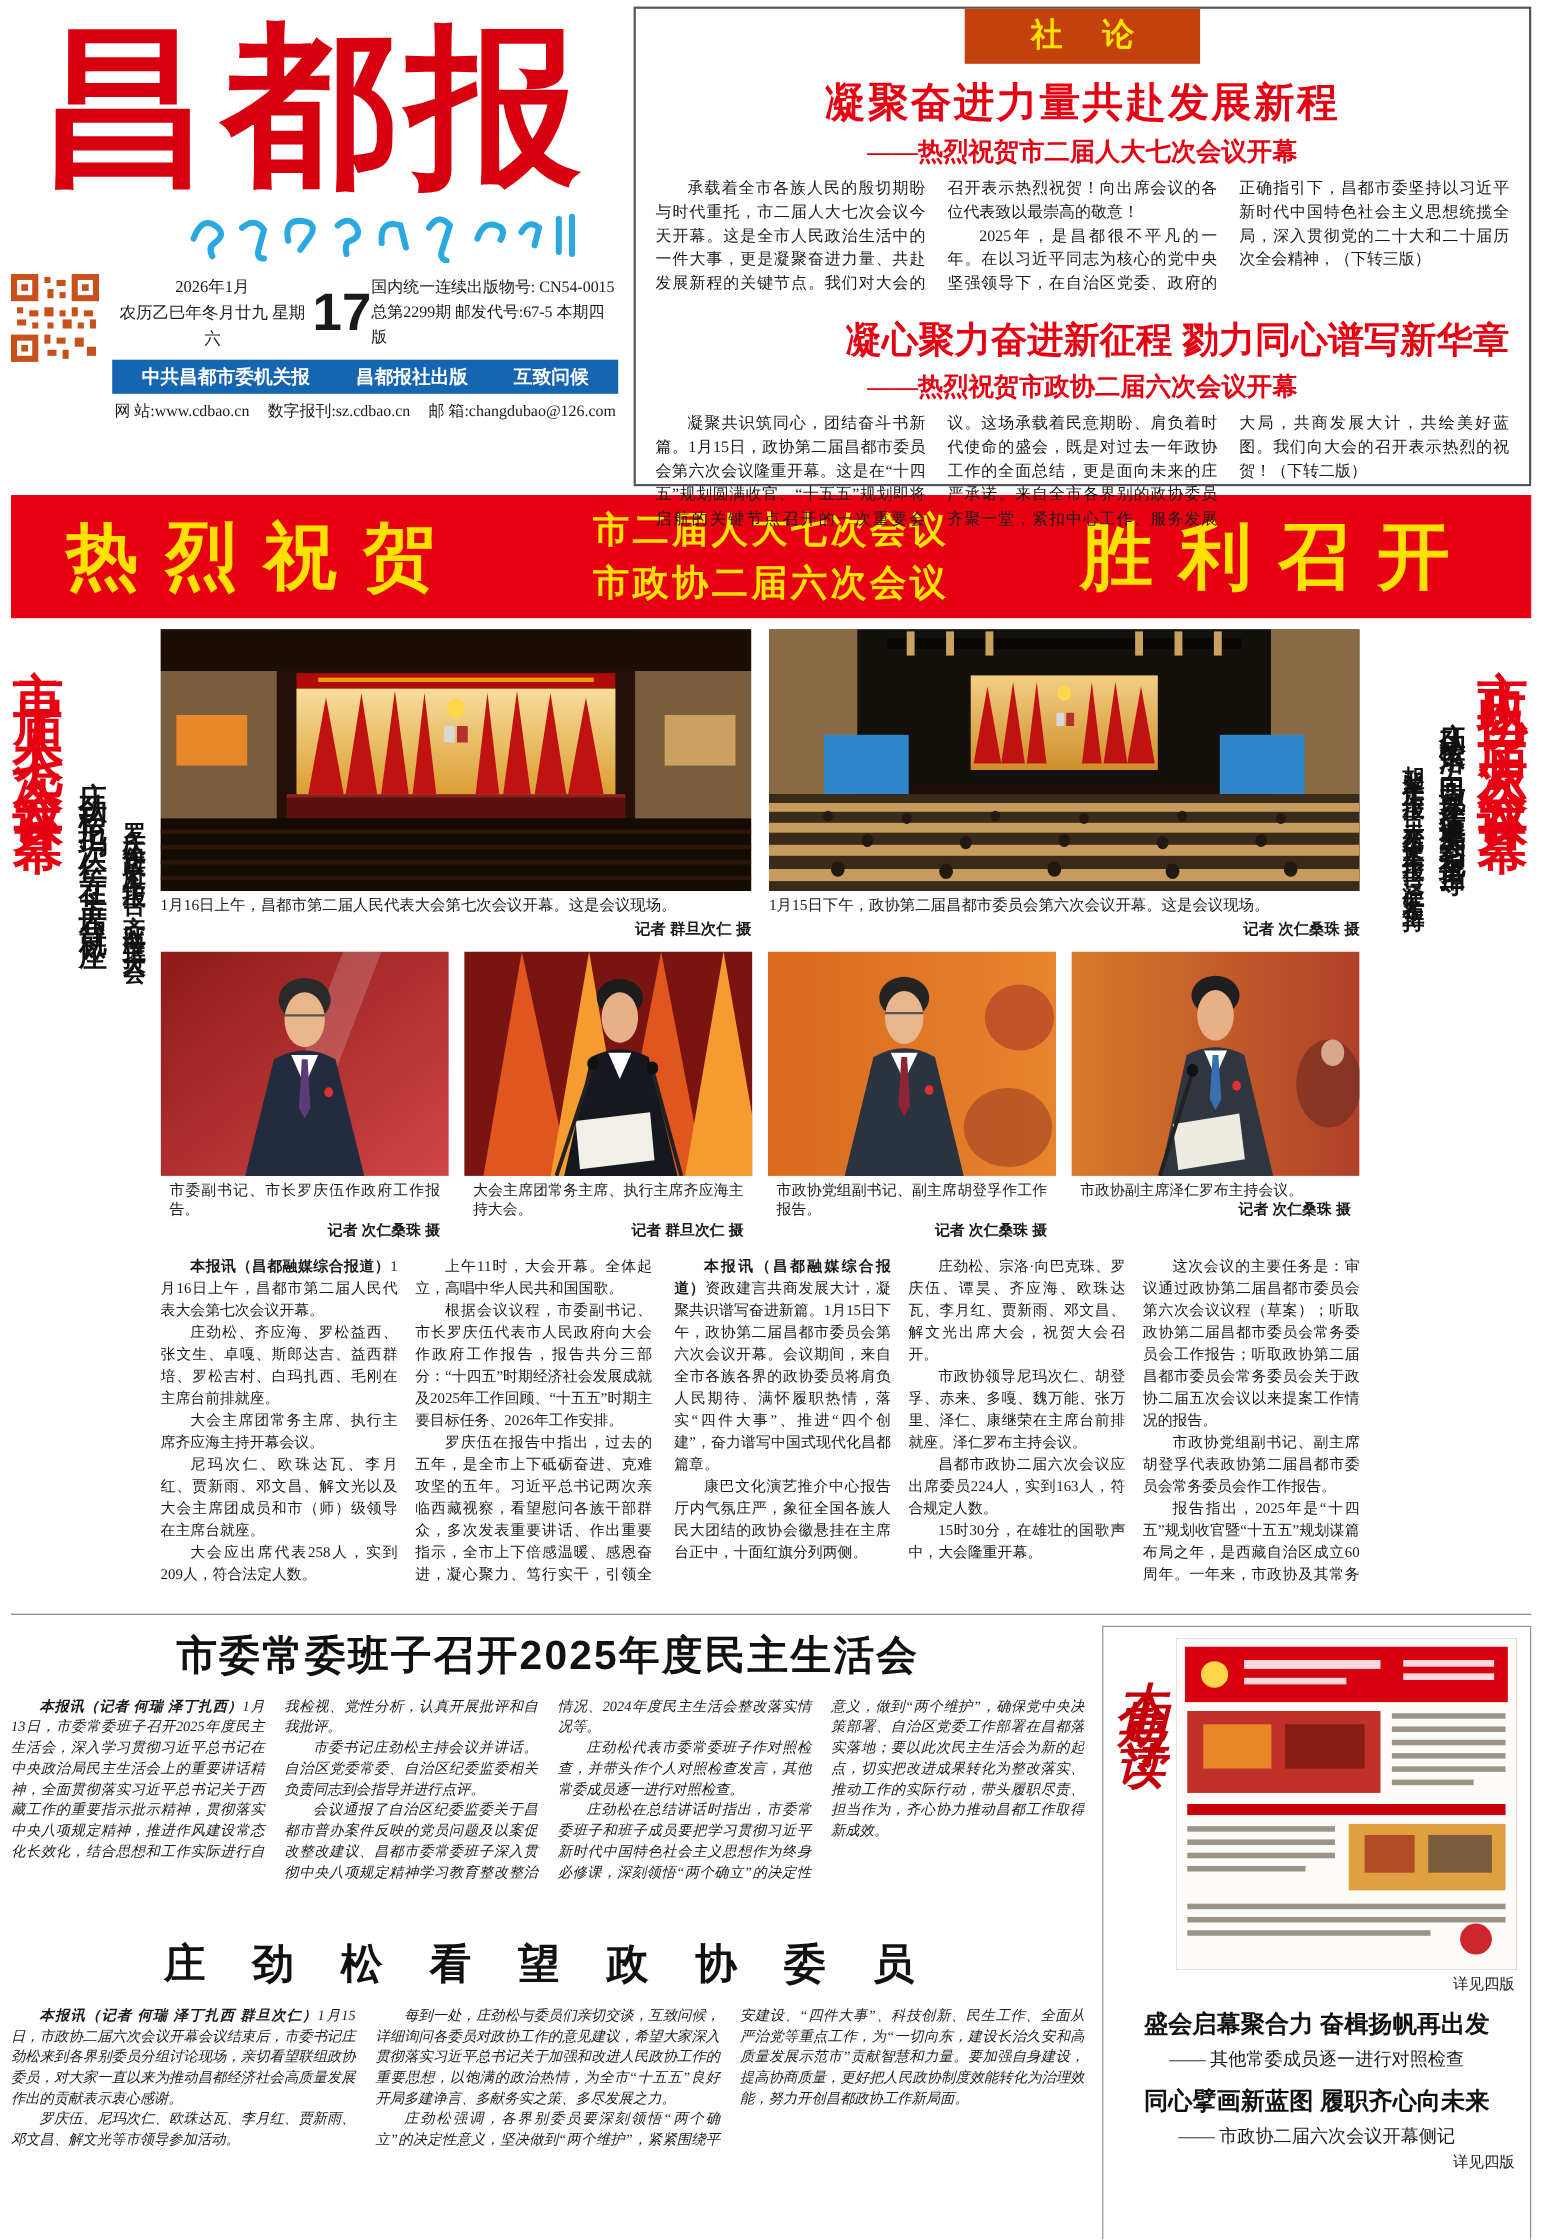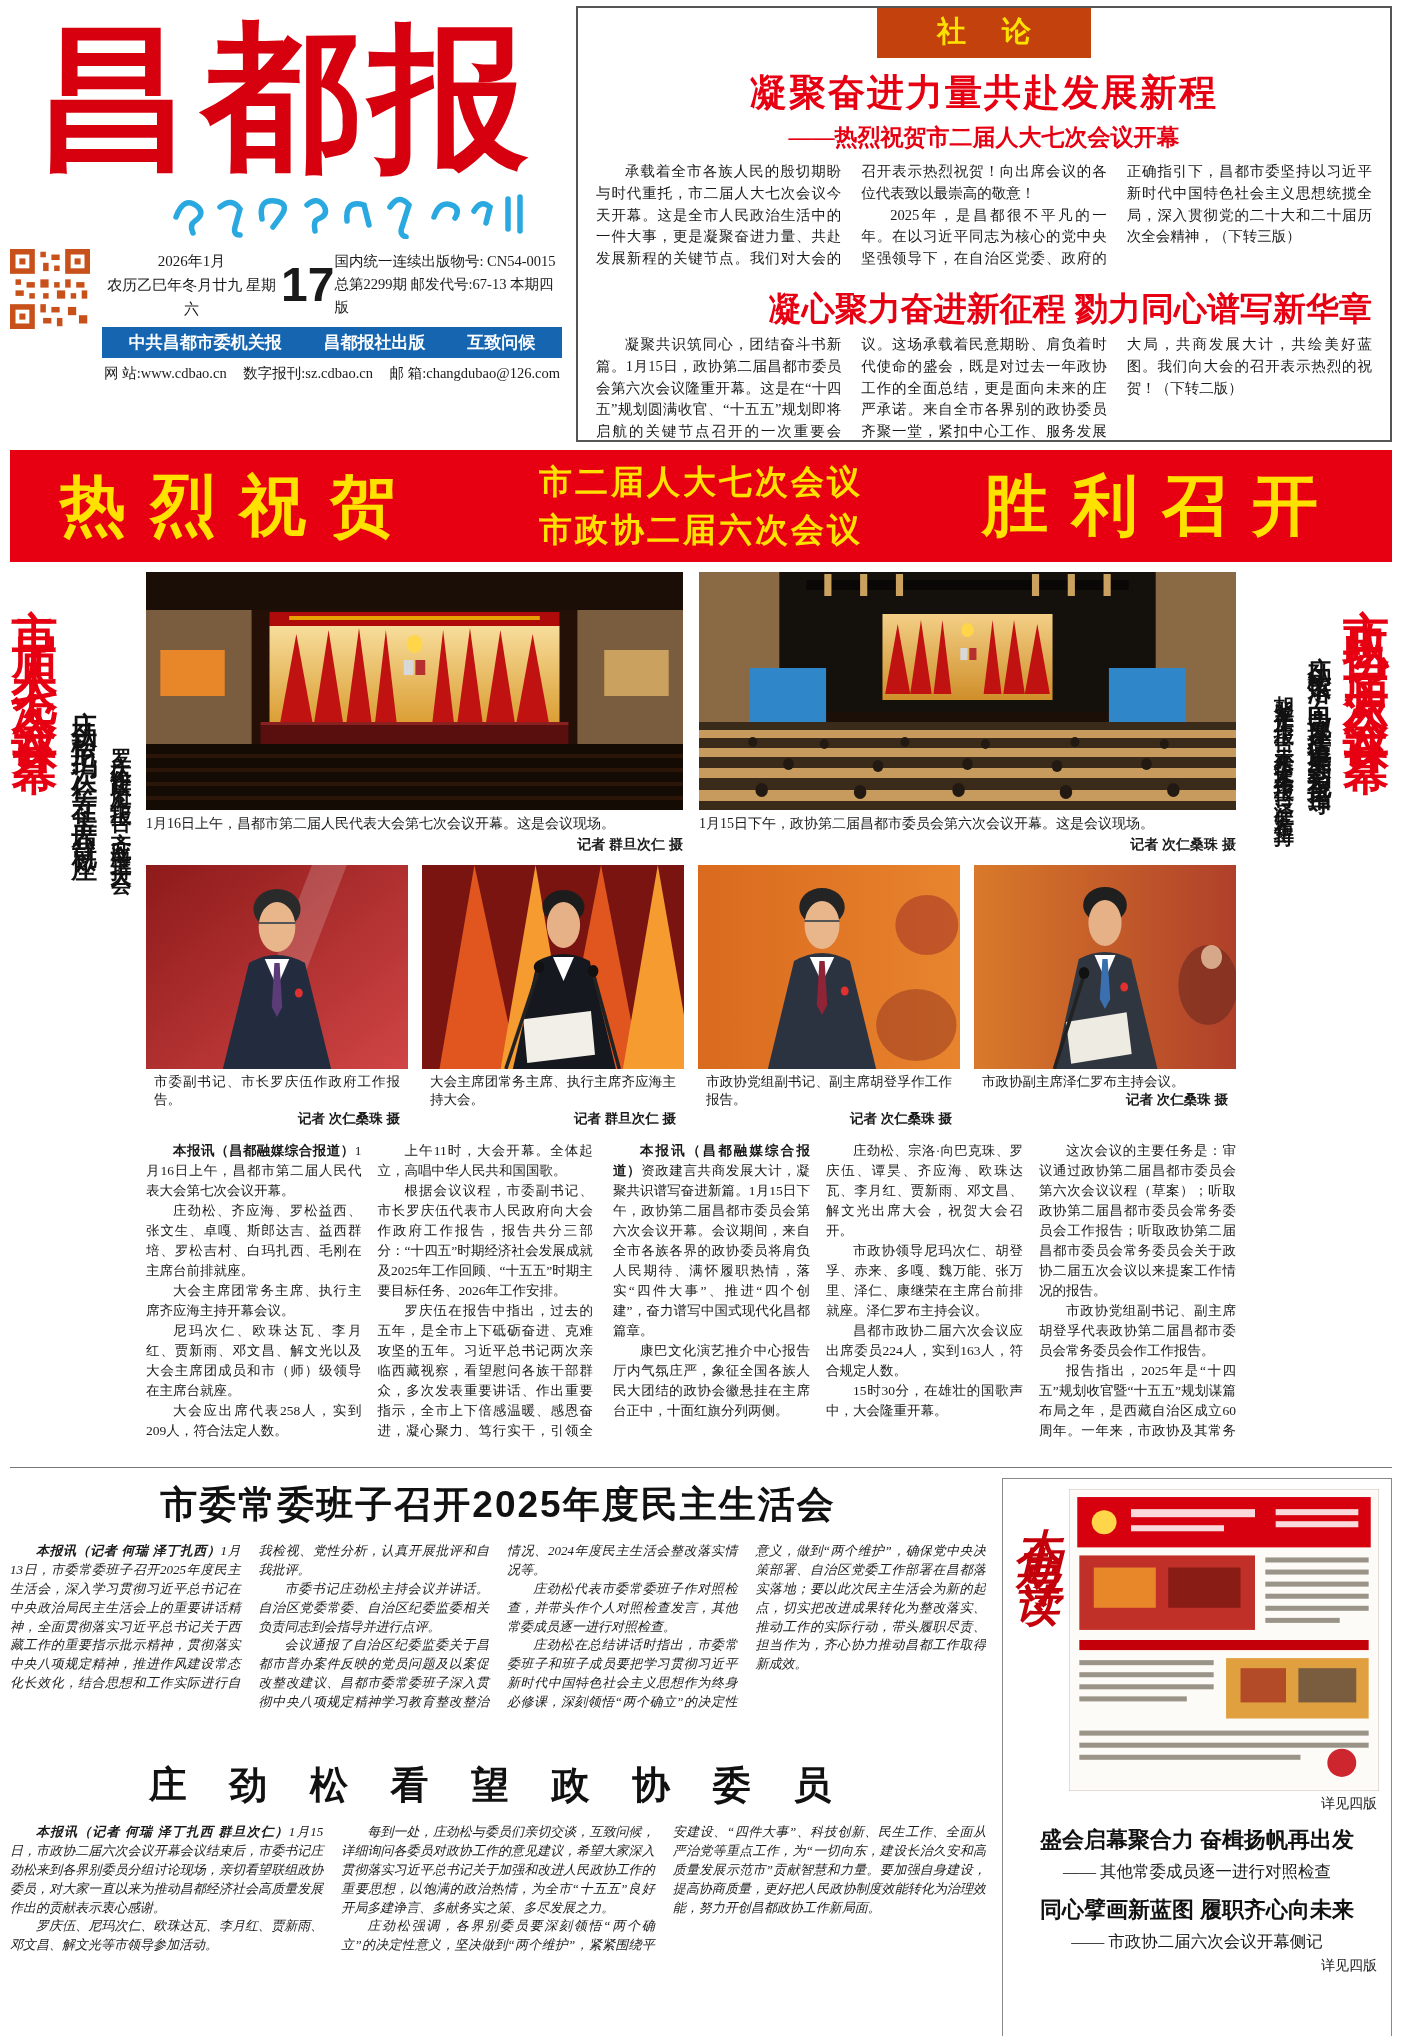--- a/index.html
+++ b/index.html
@@ -174,21 +174,21 @@
             <div class="dates">
               <div>2026年1月</div>
               <div>
                 <span>农历乙巳年冬月廿九</span>
                 <span>星期六</span>
               </div>
             </div>
             <div class="issue-no">17</div>
             <div class="serials">
               <div>国内统一连续出版物号: CN54-0015</div>
-              <div>总第2299期 邮发代号:67-13 本期四版</div>
+              <div>总第2299期 邮发代号:67-5 本期四版</div>
             </div>
           </div>
           <div class="org-bar">
             <span>中共昌都市委机关报</span>
             <span>昌都报社出版</span>
             <span>互致问候</span>
           </div>
           <div class="contacts">
             <span>网 站:www.cdbao.cn</span>
             <span>数字报刊:sz.cdbao.cn</span>
@@ -202,20 +202,21 @@
       <div class="ed-tag">社 论</div>
       <div class="ed-item">
         <h1>凝聚奋进力量共赴发展新程</h1>
         <h2>——热烈祝贺市二届人大七次会议开幕</h2>
         <div class="ed-body">
           <div class="paras"><p>承载着全市各族人民的殷切期盼与时代重托，市二届人大七次会议今天开幕。这是全市人民政治生活中的一件大事，更是凝聚奋进力量、共赴发展新程的关键节点。我们对大会的召开表示热烈祝贺！向出席会议的各位代表致以最崇高的敬意！</p><p>2025年，是昌都很不平凡的一年。在以习近平同志为核心的党中央坚强领导下，在自治区党委、政府的正确指引下，昌都市委坚持以习近平新时代中国特色社会主义思想统揽全局，深入贯彻党的二十大和二十届历次全会精神，（下转三版）</p></div>
         </div>
       </div>
       <div class="ed-item ed2">
         <h1>凝心聚力奋进新征程 勠力同心谱写新华章</h1>
+        <h2>——热烈祝贺市政协二届六次会议开幕</h2>
         <div class="ed-body">
           <div class="paras"><p>凝聚共识筑同心，团结奋斗书新篇。1月15日，政协第二届昌都市委员会第六次会议隆重开幕。这是在“十四五”规划圆满收官、“十五五”规划即将启航的关键节点召开的一次重要会议。这场承载着民意期盼、肩负着时代使命的盛会，既是对过去一年政协工作的全面总结，更是面向未来的庄严承诺。来自全市各界别的政协委员齐聚一堂，紧扣中心工作、服务发展大局，共商发展大计，共绘美好蓝图。我们向大会的召开表示热烈的祝贺！（下转二版）</p></div>
         </div>
       </div>
     </section>
   </header>
 
   <div class="banner">
     <div class="banner-big">热烈祝贺</div>
     <div class="banner-mid">

